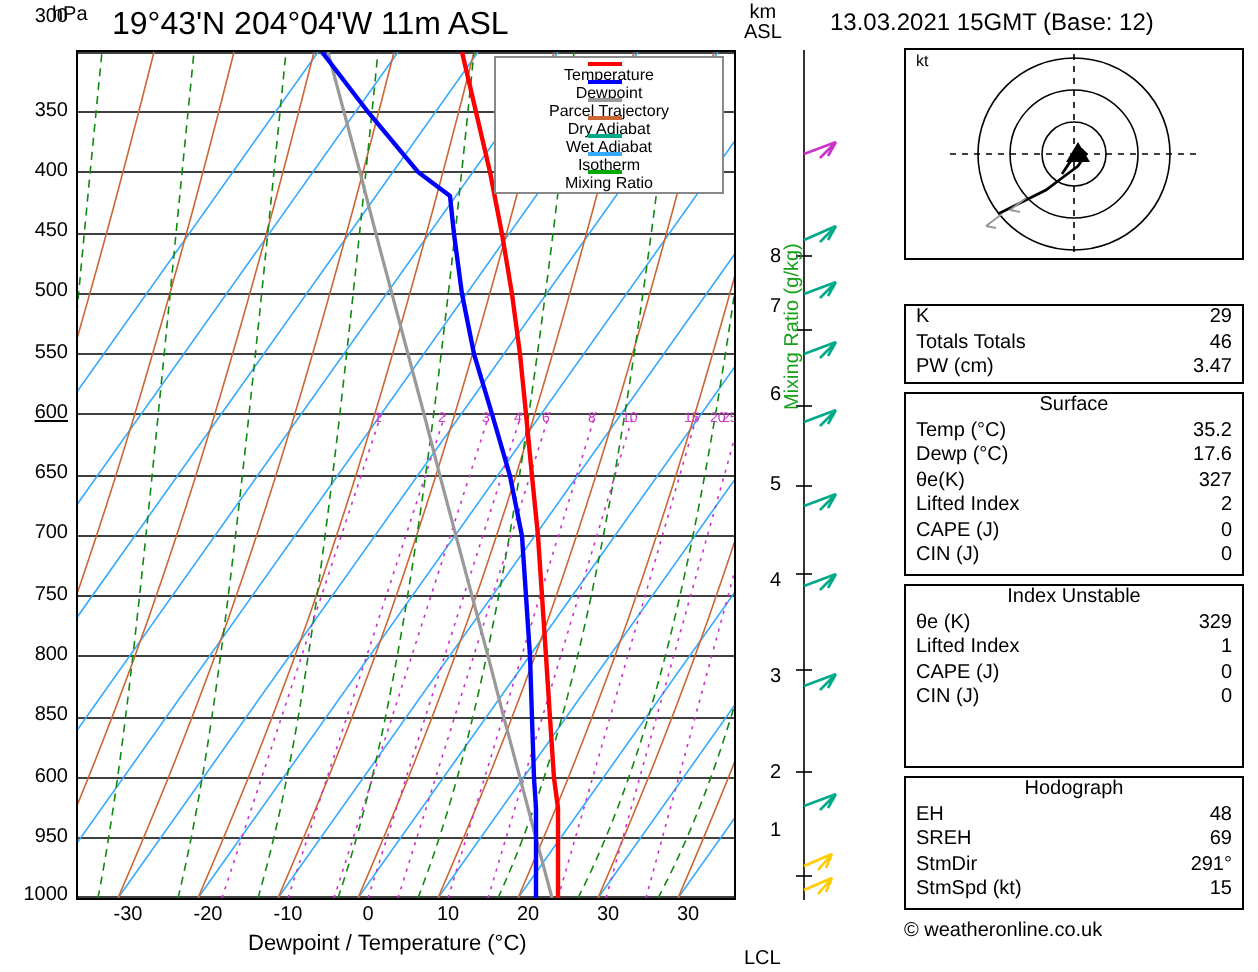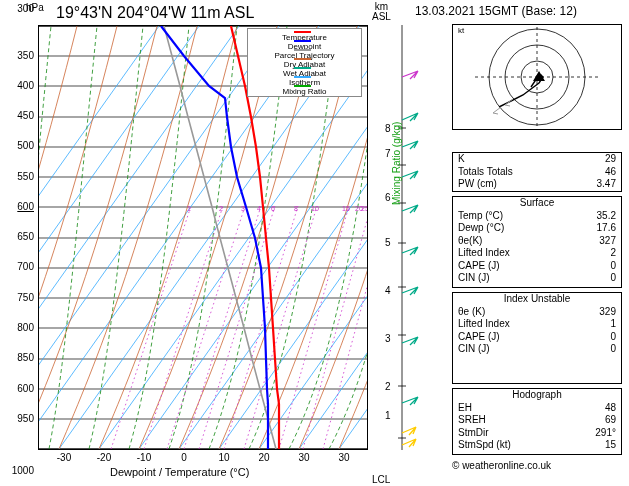--- a/index.html
+++ b/index.html
@@ -10,21 +10,21 @@
   #hpa-label{left:26px;top:2px;font-size:10px;color:#000;}
   #station-title{left:56px;top:4px;font-size:16px;color:#000;font-weight:normal;}
   #km-label{left:372px;top:2px;font-size:10px;color:#000;text-align:center;line-height:10px;}
   #date-title{left:415px;top:4px;font-size:12px;color:#000;}
   
   #plot{left:38px;top:25px;width:330px;height:425px;border:1px solid #000;box-sizing:border-box;overflow:hidden;background:#fff;}
   #plot svg{display:block;}
   
   .ylab{font-size:10px;color:#000;text-align:right;width:32px;}
   .xlab{font-size:10px;color:#000;text-align:center;width:30px;}
-  #xaxis-title{left:110px;top:466px;font-size:11px;color:#000;}
+  #xaxis-title{left:124px;top:466px;font-size:11px;color:#000;}
   
   .kmlab{font-size:10px;color:#000;}
   #mixing-title{left:391px;top:205px;font-size:10px;color:#15a015;transform:rotate(-90deg);transform-origin:left top;white-space:nowrap;}
   
   #legend{left:247px;top:28px;width:115px;background:#fff;border:1px solid #888;padding:2px 3px;box-sizing:border-box;}
   .leg-row{display:flex;align-items:center;height:9px;margin:0;flex-direction:column;}
   .leg-swatch{width:17px;height:0;border-top-width:2px;border-top-style:solid;margin-right:4px;}
   .leg-text{font-size:8px;color:#000;line-height:9px;white-space:nowrap;}
   
   #hodo{left:452px;top:24px;width:170px;height:106px;border:1px solid #000;box-sizing:border-box;background:#fff;}
@@ -176,21 +176,21 @@
     <div class="leg-row">
       <span class="leg-swatch" style="border-top-color:#33aaff"></span>
       <span class="leg-text">Isotherm</span>
     </div>
     <div class="leg-row">
       <span class="leg-swatch" style="border-top-color:#00aa00"></span>
       <span class="leg-text">Mixing Ratio</span>
     </div>
   </div>
 
-  <div class="abs ylab" style="left:2px;top:442px;margin-top:23px;">1000</div>
+  <div class="abs ylab" style="left:2px;top:442px;">1000</div>
   <div class="abs ylab" style="left:2px;top:413px;">950</div>
   <div class="abs ylab" style="left:2px;top:383px;">600</div>
   <div class="abs ylab" style="left:2px;top:352px;">850</div>
   <div class="abs ylab" style="left:2px;top:322px;">800</div>
   <div class="abs ylab" style="left:2px;top:292px;">750</div>
   <div class="abs ylab" style="left:2px;top:261px;">700</div>
   <div class="abs ylab" style="left:2px;top:231px;">650</div>
   <div class="abs ylab" style="left:2px;top:201px;text-decoration:underline;">600</div>
   <div class="abs ylab" style="left:2px;top:171px;">550</div>
   <div class="abs ylab" style="left:2px;top:140px;">500</div>

